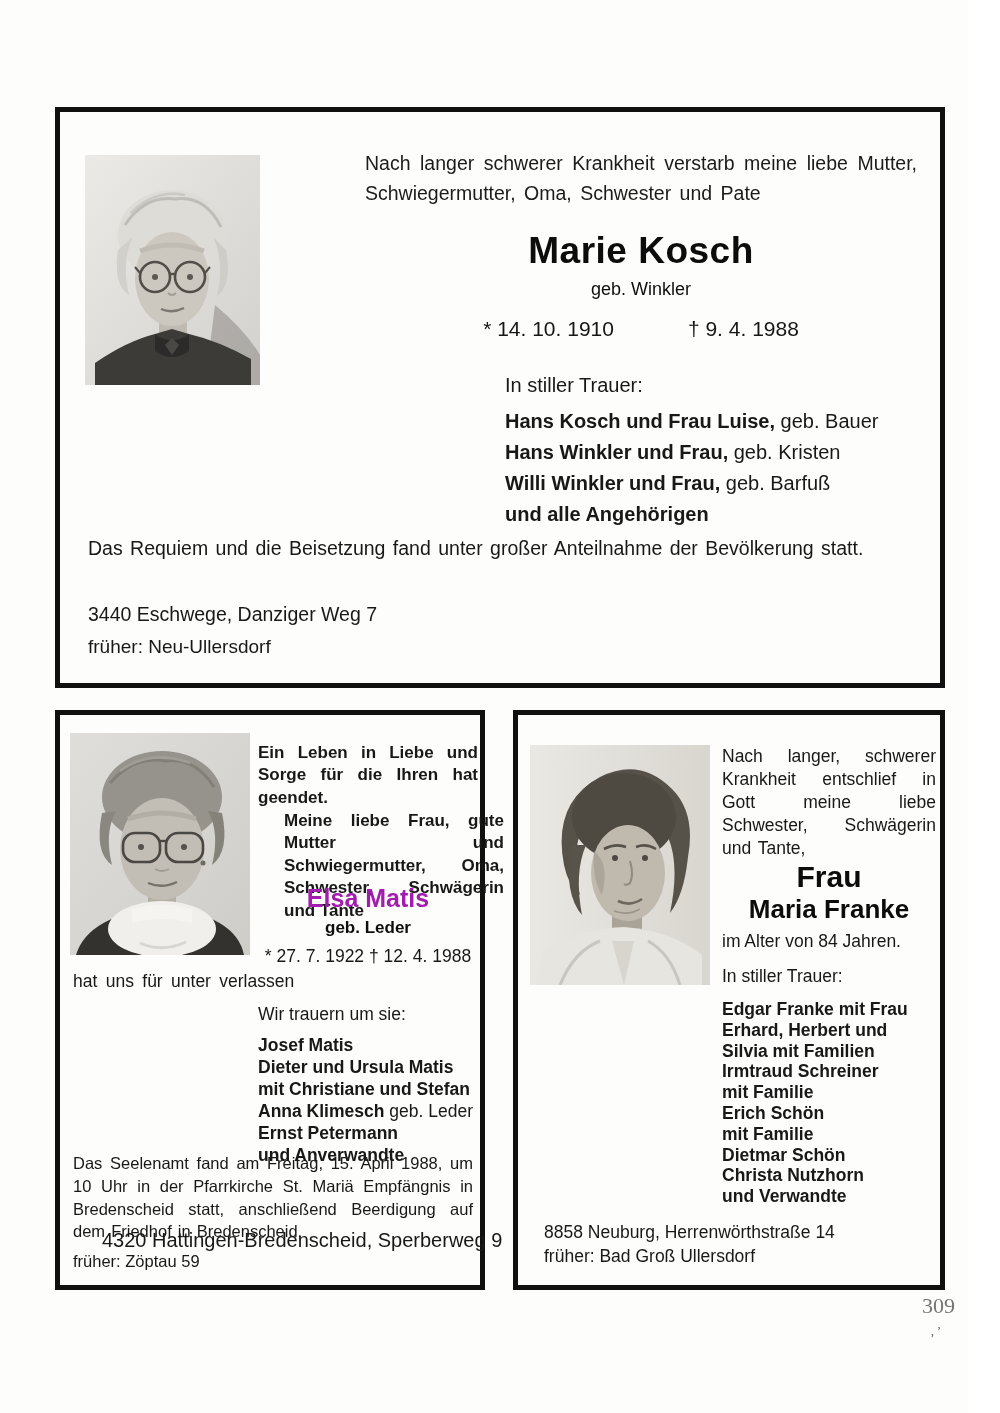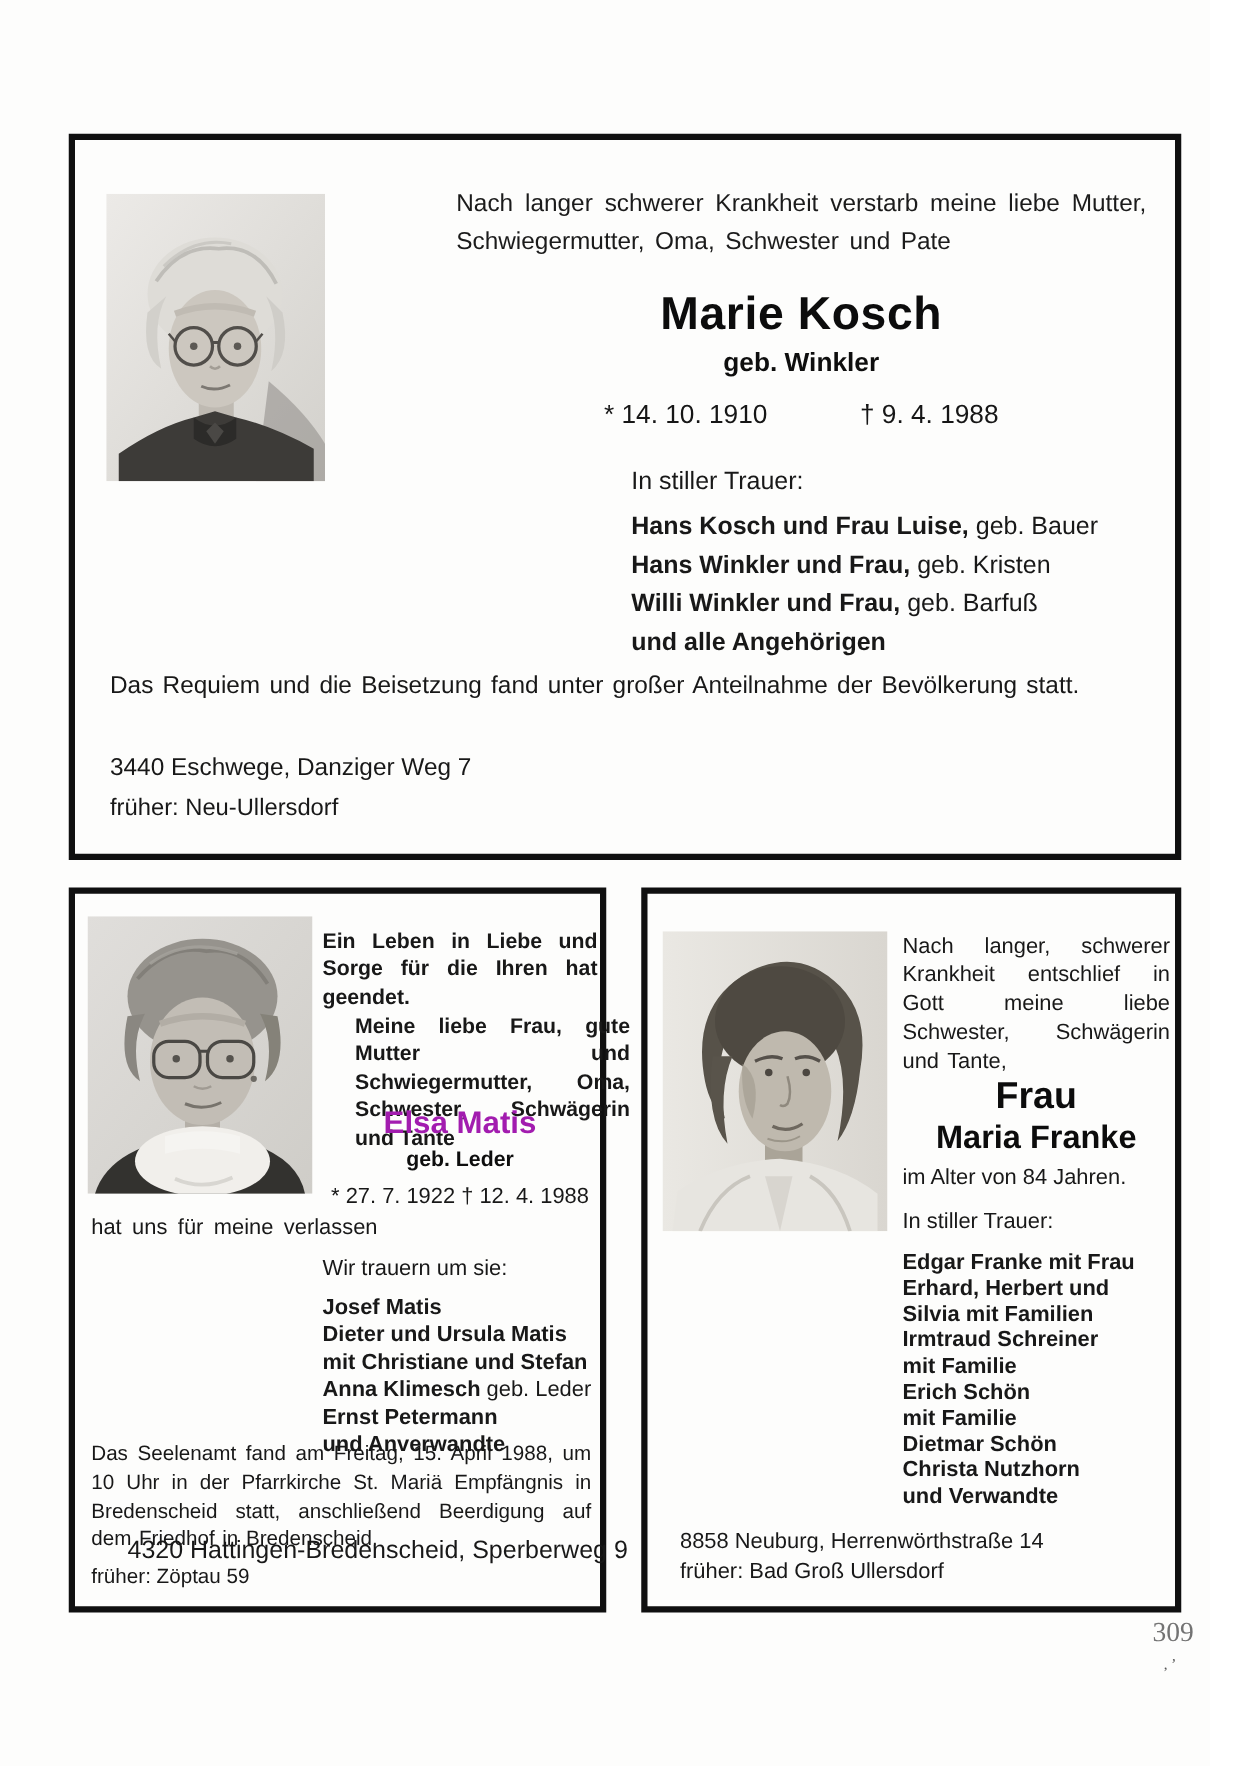--- a/index.html
+++ b/index.html
@@ -25,21 +25,21 @@
   .ctext { text-align:center; }
   .bold { font-weight:700; }
   .nowrap { white-space:nowrap; }
 
   
   #notice-kosch { left:55px; top:107px; width:890px; height:581px; }
   .k-photo   { left:25px; top:43px; width:175px; height:230px; }
   .k-intro   { left:305px; top:36px; width:552px; font-size:19.5px; line-height:1.55; word-spacing:3px; color:#1b1b1b; }
   .k-head    { left:305px; top:118px; width:552px; }
   .k-name    { font-size:37px; font-weight:700; letter-spacing:.5px; color:#0c0c0c; }
-  .k-maiden  { font-size:21px; font-weight:700; margin-top:7px; color:#0e0e0e; }
+  .k-maiden  { font-size:18px; font-weight:400; margin-top:7px; color:#0e0e0e; }
   .k-dates   { margin-top:17px; font-size:21px; display:flex; justify-content:center; gap:74px; color:#161616; }
   .k-trauer  { left:445px; top:262px; font-size:20px; }
   .k-mourners{ left:445px; top:294px; font-size:20px; line-height:31px; }
   .k-funeral { left:28px; top:421px; width:826px; font-size:19.5px; line-height:1.55; word-spacing:2px; }
   .k-address { left:28px; top:491px; font-size:19.5px; }
   .k-former  { left:28px; top:524px; font-size:19px; }
 
   
   #notice-matis { left:55px; top:710px; width:430px; height:580px; }
   .m-photo   { left:10px; top:18px; width:180px; height:222px; }
@@ -178,21 +178,21 @@
         <path d="M62 176 Q92 168 122 176 L122 190 Q92 182 62 190 Z" fill="#f5f4f1"></path>
         <path d="M70 210 Q92 220 116 209" fill="none" stroke="#d8d6d1" stroke-width="3"></path>
       </svg>
     </div>
 
     <div class="abs m-col m-intro jtext">Ein Leben in Liebe und Sorge für die Ihren hat geendet.</div>
     <div class="abs m-col m-relation jtext">Meine liebe Frau, gute Mutter und Schwiegermutter, Oma, Schwester, Schwägerin und Tante</div>
     <div class="abs m-col m-name ctext">Elsa Matis</div>
     <div class="abs m-col m-maiden ctext">geb. Leder</div>
     <div class="abs m-dates nowrap">* 27. 7. 1922 † 12. 4. 1988</div>
-    <div class="abs m-farewell nowrap">hat uns für meine verlassen</div>
+    <div class="abs m-farewell nowrap">hat uns für unter verlassen</div>
     <div class="abs m-trauer">Wir trauern um sie:</div>
 
     <div class="abs m-mourners">
       <div class="nowrap"><span class="bold">Josef Matis</span><span></span></div>
       <div class="nowrap"><span class="bold">Dieter und Ursula Matis</span><span></span></div>
       <div class="nowrap"><span class="bold">mit Christiane und Stefan</span><span></span></div>
       <div class="nowrap"><span class="bold">Anna Klimesch</span><span> geb. Leder</span></div>
       <div class="nowrap"><span class="bold">Ernst Petermann</span><span></span></div>
       <div class="nowrap"><span class="bold">und Anverwandte</span><span></span></div>
     </div>

